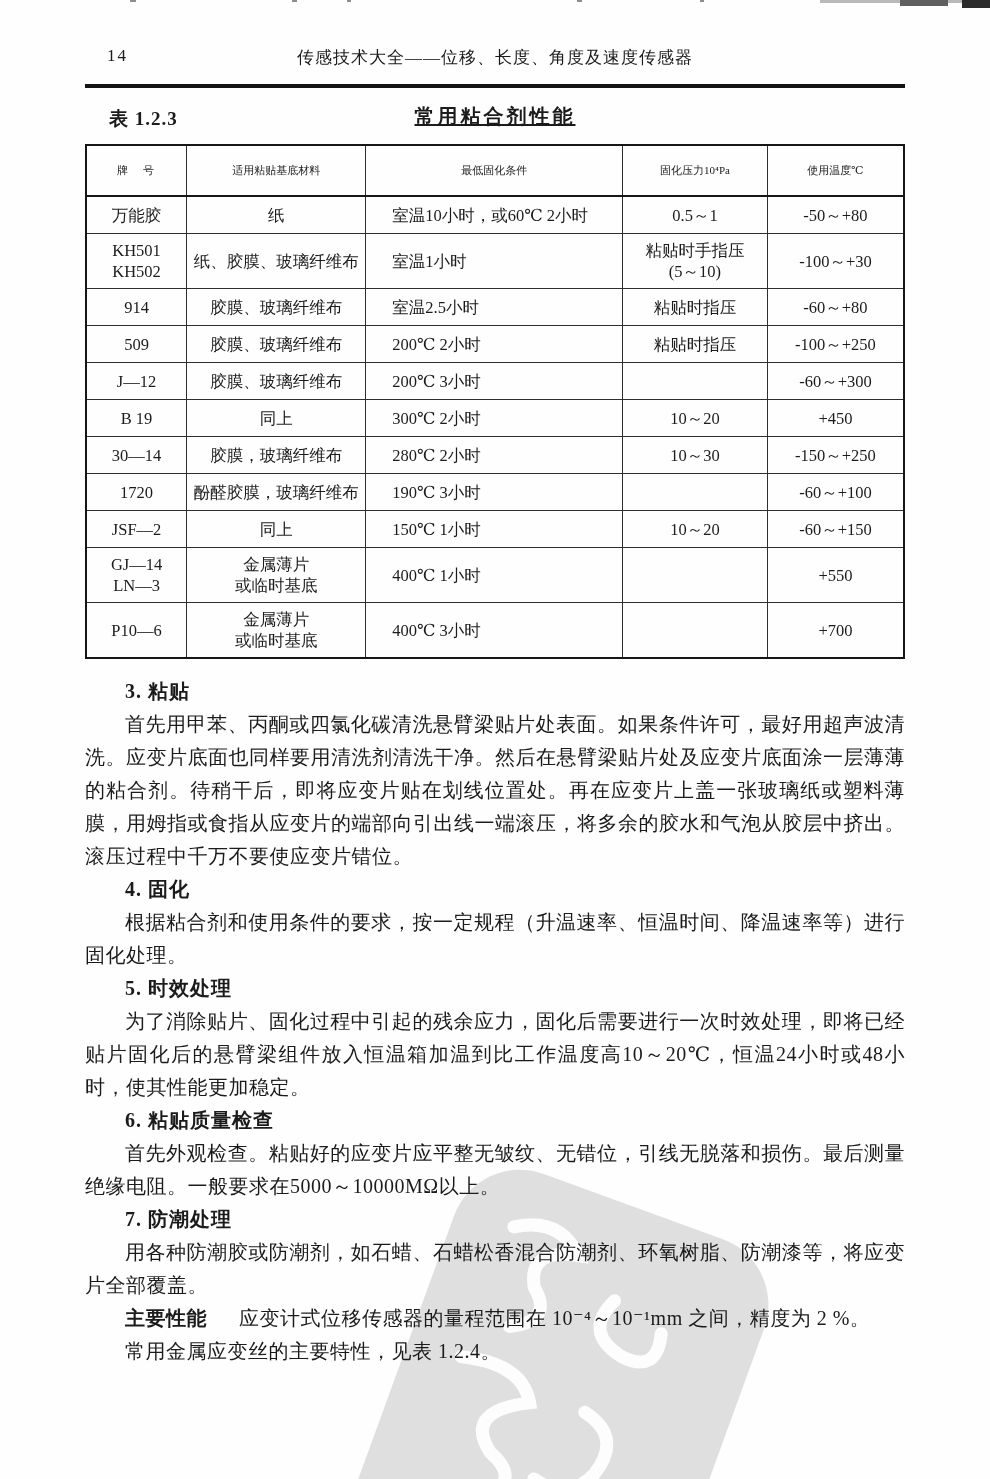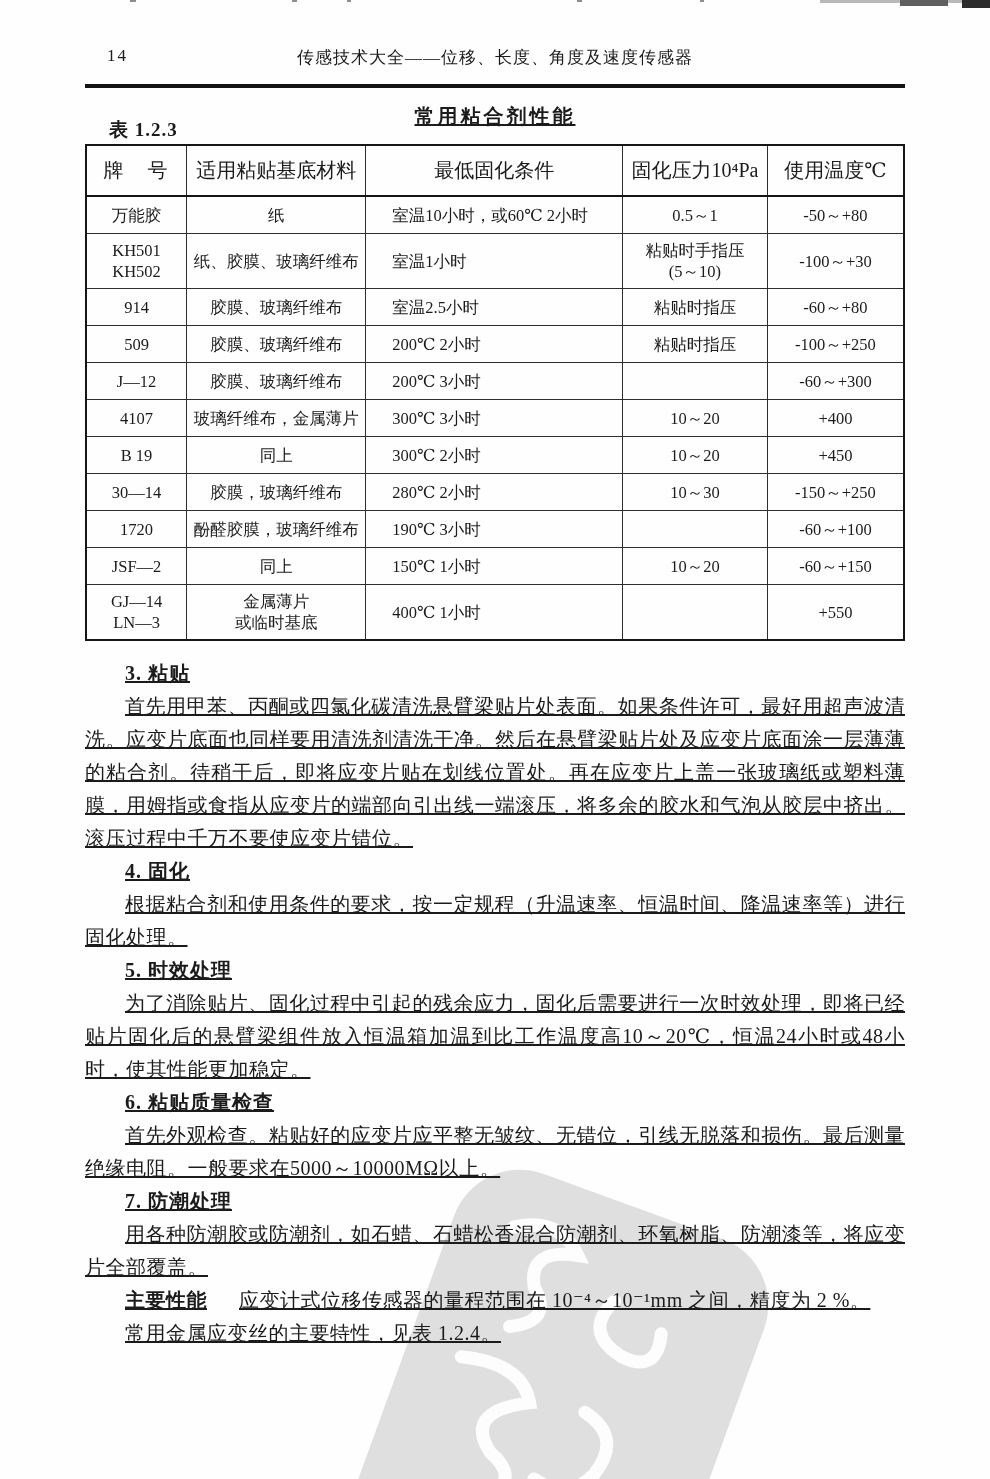--- a/index.html
+++ b/index.html
@@ -15,43 +15,43 @@
   .artifact{position:absolute;z-index:3;}
 
   
   .running-head{position:relative;height:26px;margin-top:46px;font-family:Liberation Serif, serif;}
   .page-num{position:absolute;left:22px;top:0;font-size:17px;letter-spacing:2px;}
   .running-title{text-align:center;font-size:17px;letter-spacing:1px;}
   .head-rule{height:4px;background:#141414;margin-top:12px;}
 
   
   .caption-row{position:relative;height:30px;margin-top:14px;}
-  .caption-label{position:absolute;left:24px;top:15px;font-weight:bold;font-size:19px;letter-spacing:1px;}
+  .caption-label{position:absolute;left:24px;top:4px;font-weight:bold;font-size:19px;letter-spacing:1px;}
   .caption-title{text-align:center;font-weight:bold;font-size:20px;letter-spacing:3px;padding-top:1px;text-decoration:underline;}
 
   
   table.adhesive{
     width:100%;border-collapse:collapse;margin-top:12px;
     font-size:16.5px;table-layout:fixed;
   }
   table.adhesive th, table.adhesive td{
     border:1.5px solid #2e2e2e;
     text-align:center;vertical-align:middle;
     padding:6px 3px;line-height:21px;
     white-space:pre-line;font-weight:normal;
   }
   table.adhesive{border:2.5px solid #161616;}
-  table.adhesive thead th{padding:14px 3px;font-size:20px;border-bottom:2px solid #161616;}
+  table.adhesive thead th{padding:14px 3px;font-size:11px;border-bottom:2px solid #161616;}
   table.adhesive tbody td{height:24px;}
   table.adhesive tbody td.cure{text-align:left;padding-left:26px;}
   table.adhesive thead th.brand{letter-spacing:2px;}
 
   
   .bodytext{margin-top:16px;font-size:20px;line-height:33px;letter-spacing:0.5px;}
-  .bodytext p{margin:0;text-indent:2em;text-align:justify;text-decoration:underline;}
+  .bodytext p{margin:0;text-indent:2em;text-align:justify;}
   .bodytext p.sec-head{font-weight:bold;letter-spacing:1px;}
   .bodytext .bold{font-weight:bold;}
   .gap2{display:inline-block;width:1.6em;}
 
   
   .watermark{
     position:absolute;z-index:1;left:478px;top:1150px;width:330px;height:520px;
     background:#dadada;border-radius:70px;transform:rotate(20deg);
     transform-origin:top left;opacity:.85;
   }
@@ -146,27 +146,20 @@
           <td>-100～+250</td>
         </tr>
         <tr>
           <td>J—12</td>
           <td>胶膜、玻璃纤维布</td>
           <td class="cure">200℃ 3小时</td>
           <td></td>
           <td>-60～+300</td>
         </tr>
         <tr>
-          <td>4107</td>
-          <td>玻璃纤维布，金属薄片</td>
-          <td class="cure">300℃ 3小时</td>
-          <td>10～20</td>
-          <td>+400</td>
-        </tr>
-        <tr>
           <td>B 19</td>
           <td>同上</td>
           <td class="cure">300℃ 2小时</td>
           <td>10～20</td>
           <td>+450</td>
         </tr>
         <tr>
           <td>30—14</td>
           <td>胶膜，玻璃纤维布</td>
           <td class="cure">280℃ 2小时</td>
@@ -189,20 +182,28 @@
         </tr>
         <tr>
           <td>GJ—14
 LN—3</td>
           <td>金属薄片
 或临时基底</td>
           <td class="cure">400℃ 1小时</td>
           <td></td>
           <td>+550</td>
         </tr>
+        <tr>
+          <td>P10—6</td>
+          <td>金属薄片
+或临时基底</td>
+          <td class="cure">400℃ 3小时</td>
+          <td></td>
+          <td>+700</td>
+        </tr>
       </tbody>
     </table>
 
     <div class="bodytext">
       <p class="sec-head">3. 粘贴</p>
       <p>首先用甲苯、丙酮或四氯化碳清洗悬臂梁贴片处表面。如果条件许可，最好用超声波清洗。应变片底面也同样要用清洗剂清洗干净。然后在悬臂梁贴片处及应变片底面涂一层薄薄的粘合剂。待稍干后，即将应变片贴在划线位置处。再在应变片上盖一张玻璃纸或塑料薄膜，用姆指或食指从应变片的端部向引出线一端滚压，将多余的胶水和气泡从胶层中挤出。滚压过程中千万不要使应变片错位。</p>
 
       <p class="sec-head">4. 固化</p>
       <p>根据粘合剂和使用条件的要求，按一定规程（升温速率、恒温时间、降温速率等）进行固化处理。</p>
 

